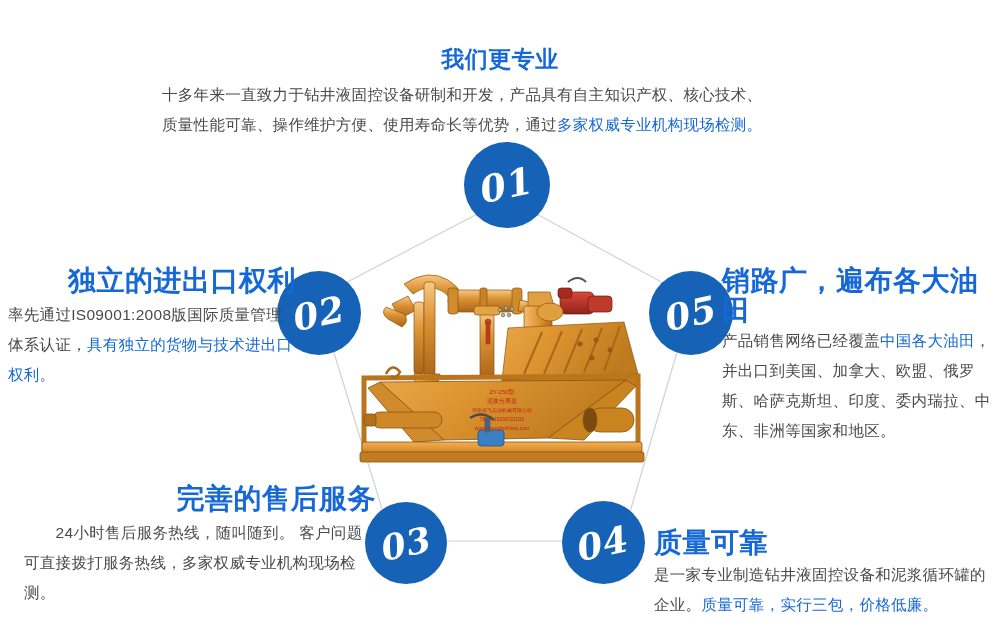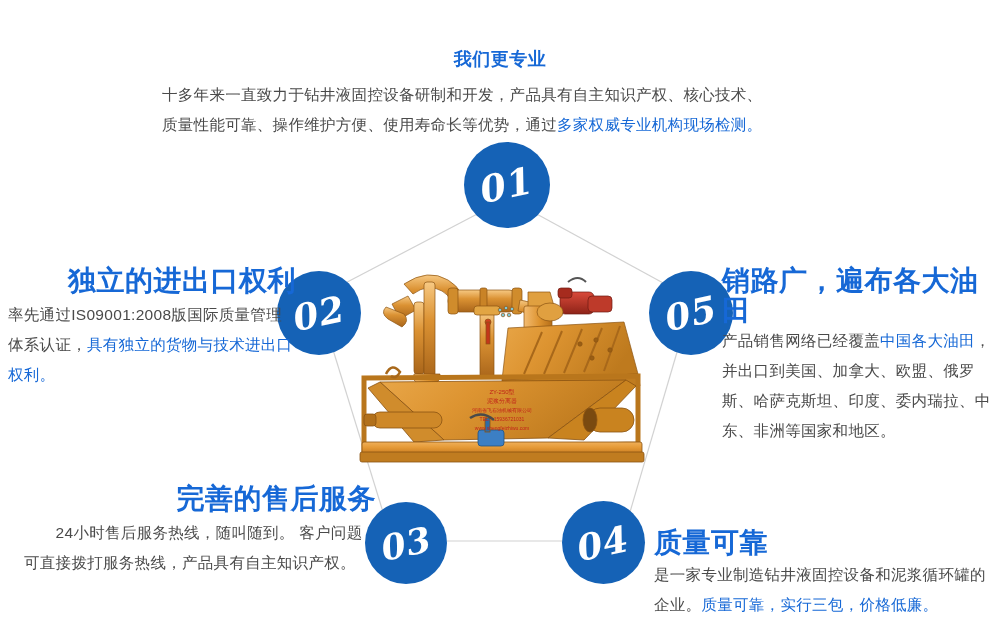--- a/index.html
+++ b/index.html
@@ -70,21 +70,21 @@
   .blk p {
     color: #4a4a4a;
     font-size: 15.5px;
     line-height: 30px;
     letter-spacing: 0.3px;
   }
   .blk p .hi { color: #1668D6; }
 
   
   #blk-top { left: 150px; top: 44px; width: 700px; text-align: center; }
-  #blk-top h2 { font-size: 18px; margin-bottom: 6px; }
+  #blk-top h2 { font-size: 23px; margin-bottom: 6px; }
   #blk-top p { text-align: left; padding-left: 12px; }
 
   
   #blk-left { left: 8px; top: 266px; width: 288px; }
   #blk-left h2 { text-align: right; margin-bottom: 4px; }
   #blk-left p { text-align: left; }
 
   
   #blk-right { left: 722px; top: 266px; width: 272px; }
   #blk-right h2 { text-align: left; }
@@ -258,21 +258,21 @@
 
   <div class="blk" id="blk-right">
     <h2>销路广，遍布各大油田</h2>
     <p>
       <span>产品销售网络已经覆盖</span><span class="hi">中国各大油田</span><span>，并出口到美国、加拿大、欧盟、俄罗斯、哈萨克斯坦、印度、委内瑞拉、中东、非洲等国家和地区。</span>
     </p>
   </div>
 
   <div class="blk" id="blk-bl">
     <h2>完善的售后服务</h2>
-    <p>　　24小时售后服务热线，随叫随到。 客户问题可直接拨打服务热线，产品具有自主知识产权。</p>
+    <p>　　24小时售后服务热线，随叫随到。 客户问题可直接拨打服务热线，多家权威专业机构现场检测。</p>
   </div>
 
   <div class="blk" id="blk-br">
     <h2>质量可靠</h2>
     <p>
       <span>是一家专业制造钻井液固控设备和泥浆循环罐的企业。</span><span class="hi">质量可靠，实行三包，价格低廉。</span>
     </p>
   </div>
 
 </div>

